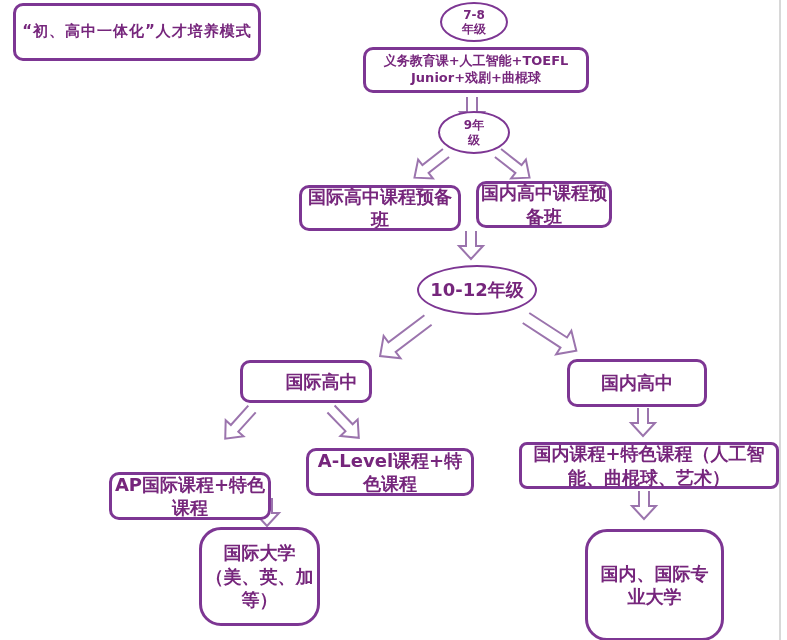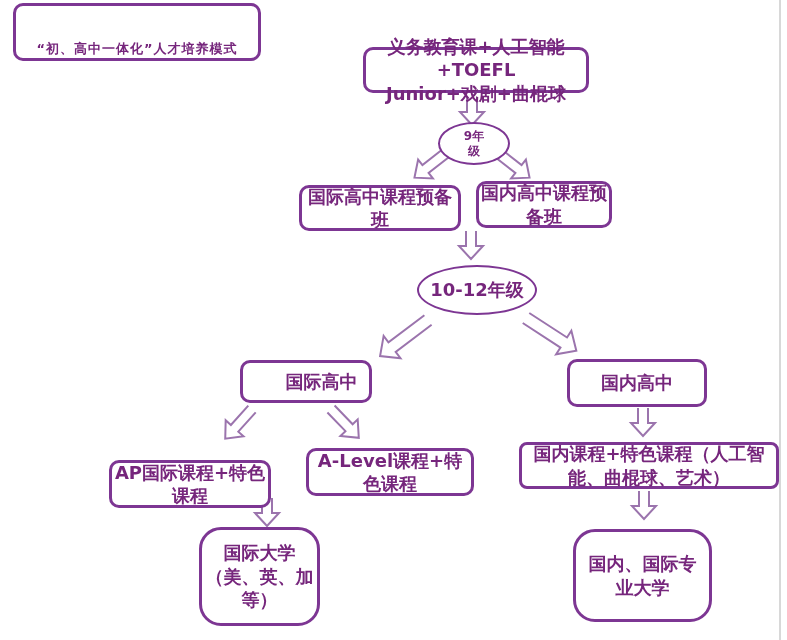--- a/index.html
+++ b/index.html
@@ -20,23 +20,23 @@
   .arrow{stroke:var(--arrow);fill:#ffffff;stroke-width:2;stroke-linejoin:miter;}
   .node{
     position:absolute;box-sizing:border-box;z-index:2;
     display:flex;flex-direction:column;align-items:center;justify-content:center;
     text-align:center;font-weight:bold;color:var(--text);
     background:#fff;line-height:1.3;
   }
   .rbox{border:3px solid var(--border);border-radius:10px;}
   .rbox-lg{border:3px solid var(--border);border-radius:22px;}
   .ellipse{border:2.5px solid var(--border);border-radius:50%;}
-  .fs15{font-size:13px;letter-spacing:1px;justify-content:flex-end;}
+  .fs15{font-size:15px;letter-spacing:1px;}
   .fs14{font-size:18px;}
-  .fs13{font-size:18px;}
+  .fs13{font-size:13px;}
   .fs12{font-size:12px;line-height:1.2;}
   .pad2{padding:0 2px;}
   .pad8{padding:0 8px;}
   #page-edge{position:absolute;left:779px;top:0;width:2px;height:640px;background:var(--page-edge);z-index:0;}
 </style>
 </head>
 <body>
 
 <div id="stage">
 
@@ -53,27 +53,31 @@
     <path class="arrow" d="M-5 0 L-5 26 L-12 26 L0 40 L12 26 L5 26 L5 0" transform="translate(331,409) rotate(-44)"></path>
     <path class="arrow" d="M-5 0 L-5 15 L-12 15 L0 28 L12 15 L5 15 L5 0" transform="translate(267,498)"></path>
     <path class="arrow" d="M-5 0 L-5 15 L-12 15 L0 28 L12 15 L5 15 L5 0" transform="translate(643,408)"></path>
     <path class="arrow" d="M-5 0 L-5 15 L-12 15 L0 28 L12 15 L5 15 L5 0" transform="translate(644,491)"></path>
   </svg>
 
   <div class="node rbox fs15" style="left:13px;top:3px;width:248px;height:58px;">
     <span>“初、高中一体化”人才培养模式</span>
   </div>
 
+  <div class="node ellipse fs12" style="left:440px;top:2px;width:68px;height:40px;">
+    <span>7-8</span>
+    <span>年级</span>
+  </div>
 
   <div class="node rbox fs13" style="left:363px;top:47px;width:226px;height:46px;">
     <span>义务教育课+人工智能+TOEFL</span>
     <span>Junior+戏剧+曲棍球</span>
   </div>
 
-  <div class="node ellipse fs12" style="left:438px;top:122px;width:72px;height:43px;">
+  <div class="node ellipse fs12" style="left:438px;top:111px;width:72px;height:43px;">
     <span>9年</span>
     <span>级</span>
   </div>
 
   <div class="node rbox fs14" style="left:299px;top:185px;width:162px;height:46px;">
     <span>国际高中课程预备班</span>
   </div>
   <div class="node rbox fs14" style="left:476px;top:181px;width:136px;height:47px;">
     <span>国内高中课程预备班</span>
   </div>
@@ -82,31 +86,31 @@
     <span>10-12年级</span>
   </div>
 
   <div class="node rbox fs14" style="left:240px;top:360px;width:132px;height:43px;padding-left:31px;">
     <span>国际高中</span>
   </div>
   <div class="node rbox fs14" style="left:567px;top:359px;width:140px;height:48px;">
     <span>国内高中</span>
   </div>
 
-  <div class="node rbox fs14" style="left:109px;top:460px;width:162px;height:48px;">
+  <div class="node rbox fs14" style="left:109px;top:472px;width:162px;height:48px;">
     <span>AP国际课程+特色课程</span>
   </div>
   <div class="node rbox fs14" style="left:282px;top:448px;width:168px;height:48px;margin-left:24px;">
     <span>A-Level课程+特色课程</span>
   </div>
   <div class="node rbox fs14 pad2" style="left:519px;top:442px;width:260px;height:47px;border-radius:8px;">
     <span>国内课程+特色课程（人工智能、曲棍球、艺术）</span>
   </div>
 
   <div class="node rbox-lg fs14" style="left:199px;top:527px;width:121px;height:99px;">
     <span>国际大学</span>
     <span>（美、英、加等）</span>
   </div>
-  <div class="node rbox-lg fs14 pad8" style="left:573px;top:529px;width:139px;height:93px;">
+  <div class="node rbox-lg fs14 pad8" style="left:585px;top:529px;width:139px;height:112px;">
     <span>国内、国际专业大学</span>
   </div>
 
 </div>
 
 </body></html>

